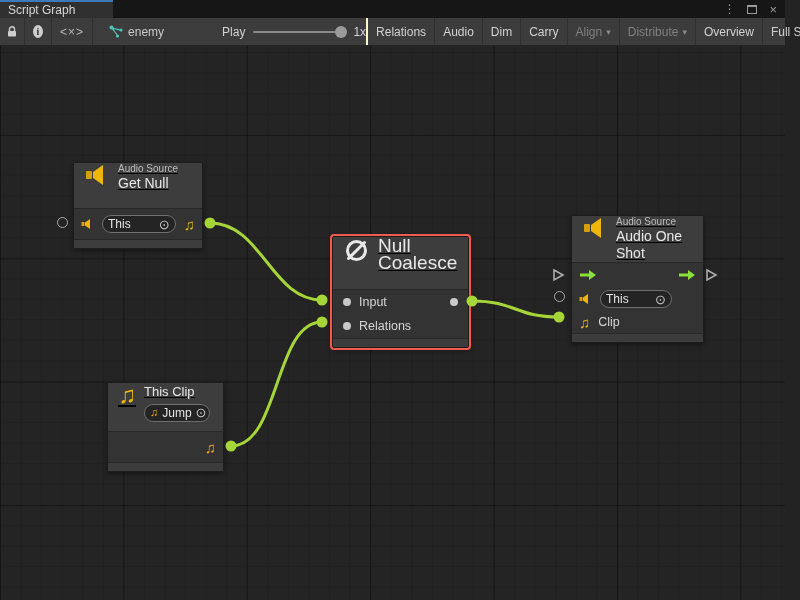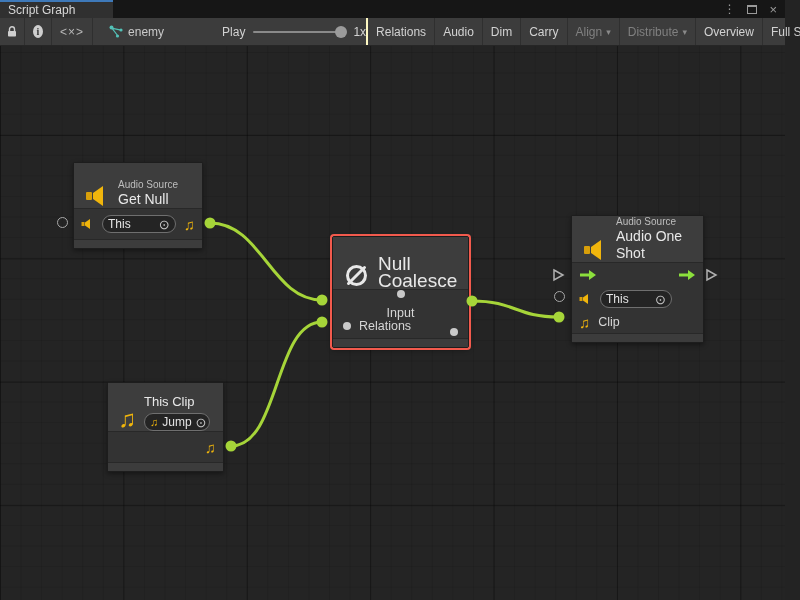--- a/index.html
+++ b/index.html
@@ -48,21 +48,21 @@
     background-position: 0 0, 0 89px, 0 0, 0 6px; }
 
   .wires { position:absolute; top:0; left:0; pointer-events:none; z-index:5; }
   .wire { fill:none; stroke:#a6d539; stroke-width:3; stroke-linecap:round; }
   .wdot { fill:#a6d539; }
 
   
   .node { position:absolute; border:1px solid #1d1d1d; border-radius:2px; z-index:2;
           box-shadow:0 2px 5px rgba(0,0,0,.4); background:#343434; }
   .node.selected { box-shadow:0 0 0 2px #f25a4d, 0 2px 5px rgba(0,0,0,.4); }
-  .nhead { background:#3d3d3d; display:flex; align-items:flex-end; gap:8px; padding:0 10px; }
+  .nhead { background:#3d3d3d; display:flex; align-items:flex-start; gap:8px; padding:0 10px;text-decoration:underline; }
   .nbody { background:#333333; border-top:1px solid #282828; }
   .nfoot { background:#3c3c3c; border-top:1px solid #282828; height:9px; }
   .nsub { font-size:10px; color:#bdbdbd; line-height:12px; }
   .ntitle { font-size:14px; color:#e8e8e8; line-height:17px; }
   .prow { display:flex; align-items:center; padding:0 7px; gap:8px; }
   .plabel { font-size:12.5px; color:#d6d6d6; }
   .pdot { width:8px; height:8px; border-radius:50%; background:#c9c9c9; flex:0 0 auto; }
   .note { color:#f0b50c; font-size:15px; line-height:1; }
   .note.big { font-size:24px; }
   .note.tiny { font-size:11px; }
@@ -195,21 +195,21 @@
       <div class="nhead" style="height:52px;">
         <span>
           <svg width="27" height="27" viewBox="0 0 27 27">
               <circle cx="13.5" cy="13.5" r="9" fill="none" stroke="#e8e8e8" stroke-width="3"></circle>
               <line x1="5.5" y1="21.5" x2="21.5" y2="5.5" stroke="#e8e8e8" stroke-width="3" stroke-linecap="round"></line>
             </svg>
         </span>
         <div class="ntitle" style="font-size:19px;">Null Coalesce</div>
       </div>
       <div class="nbody">
-        <div class="prow" style="height:24px; padding:0 10px;flex-direction:column;">
+        <div class="prow" style="height:24px; padding:0 10px;">
           <span class="pdot"></span>
           <span class="plabel">Input</span>
           <span class="pdot" style="margin-left:auto;"></span>
         </div>
         <div class="prow" style="height:24px; padding:0 10px;">
           <span class="pdot"></span>
           <span class="plabel">Relations</span>
         </div>
       </div>
       <div class="nfoot"></div>

